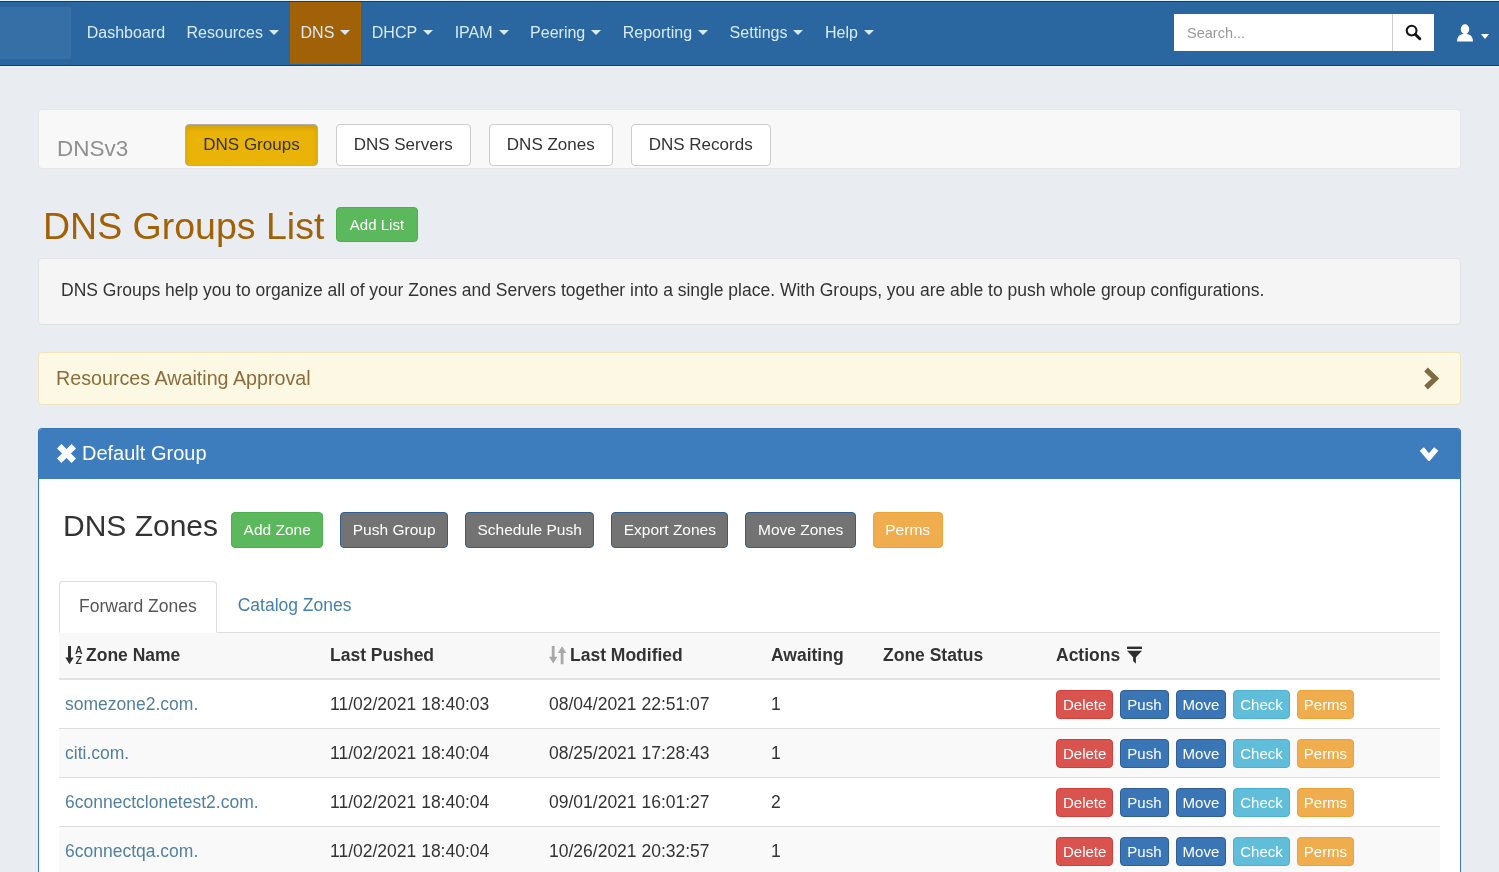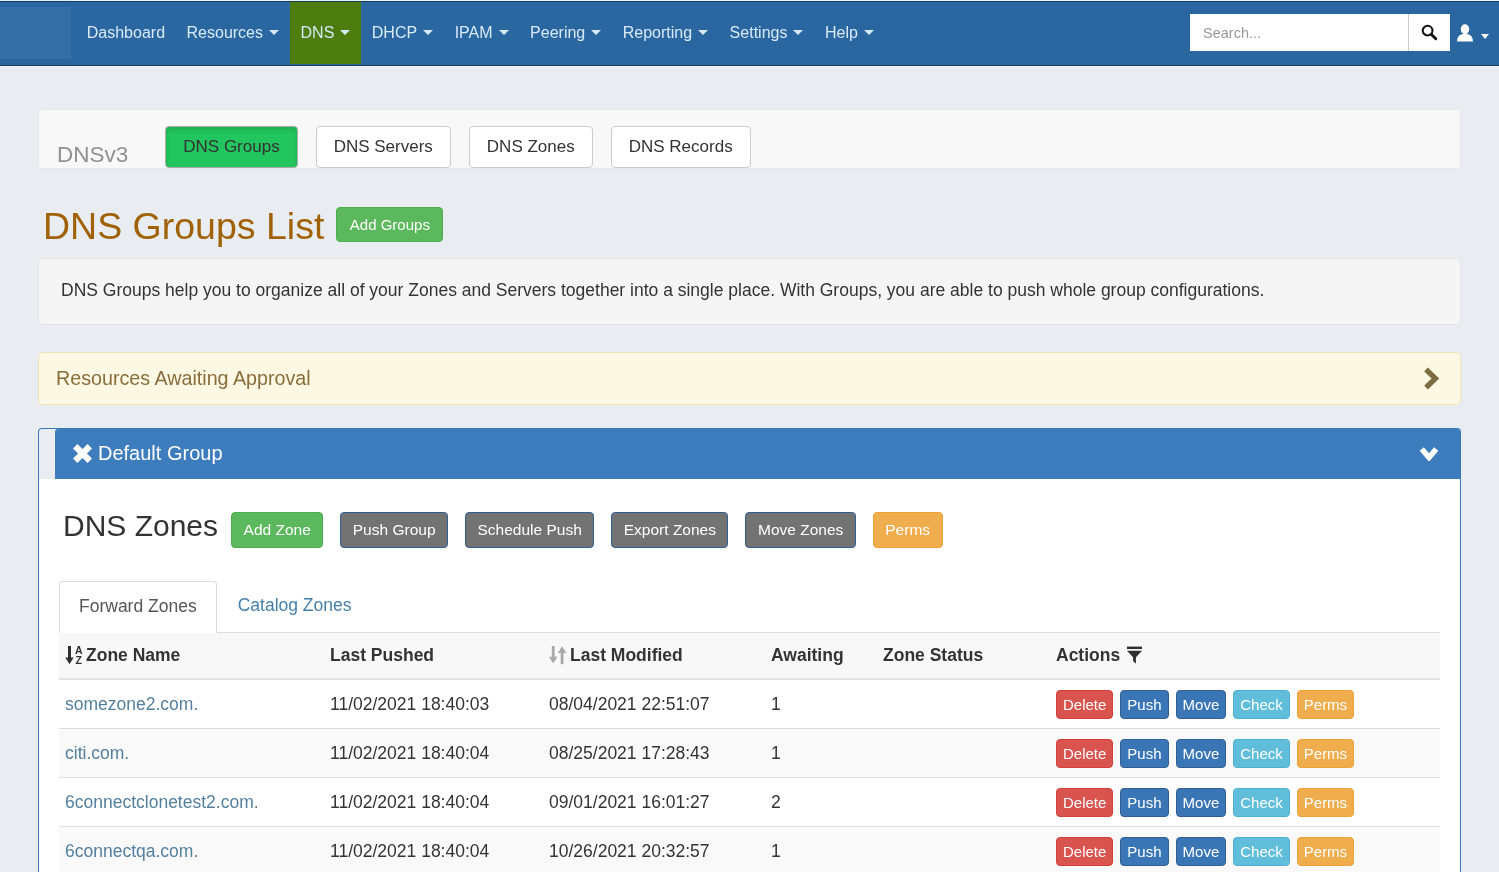--- a/index.html
+++ b/index.html
@@ -34,32 +34,32 @@
   list-style: none;
 }
 .nav-item {
   display: flex;
   align-items: center;
   padding: 0 10.75px;
   color: #d8eaf6;
   font-size: 16px;
   white-space: nowrap;
 }
-.nav-item.active { background: #4d7c0f; }
+.nav-item.active { background: #a16207; }
 .caret {
   display: inline-block;
   margin-left: 6px;
   width: 0; height: 0;
   border-left: 5px solid transparent;
   border-right: 5px solid transparent;
   border-top: 5.5px solid #d8eaf6;
 }
 .search-group {
   position: absolute;
-  right: 49px; top: 12px;
+  right: 65px; top: 12px;
   display: flex;
   height: 37px;
 }
 .search-input {
   width: 218px; height: 37px;
   border: 0;
   background: #fff;
   padding: 0 13px;
   font-size: 14.5px;
   font-family: "Liberation Sans", sans-serif;
@@ -80,21 +80,21 @@
 }
 
 .container { margin: 0 38px; }
 .topbar {
   margin-top: 41.8px;
   height: 60px;
   background: #f8f8f8;
   border: 1px solid #e7e7e7;
   border-radius: 4px;
   display: flex;
-  align-items: flex-end;
+  align-items: center;
   padding-left: 18px;
 }
 .topbar .brand {
   font-size: 22.5px;
   color: #909090;
   margin-top: 19.5px;
   margin-right: 37px;
 }
 .btn {
   display: inline-flex;
@@ -109,23 +109,24 @@
   margin-top: 12px;
   height: 42px;
   padding: 0 17px;
   font-size: 17px;
   color: #333;
   background: #fff;
   border: 1px solid #ccc;
   margin-right: 18px;
 }
 .tb-btn.active {
-  background: #22c55e;
+  background: #eab308;
   border-color: #adadad;
   box-shadow: inset 0 3px 5px rgba(0,0,0,.11);
+  margin-left: 20px;
 }
 .h1row { margin-top: 36.5px; height: 42px; display: flex; align-items: flex-start; }
 .h1row h1 { font-size: 37.5px; line-height: 42px; font-weight: 400; color: #a16207; margin-left: 5px; margin-right: 12px; }
 .btn-add-group {
   margin-top: 1.5px;
   height: 35px;
   padding: 0 12.5px;
   font-size: 15px;
   color: #fff;
   background: #5cb85c;
@@ -164,21 +165,20 @@
 }
 .main-panel-heading {
   background: #3d7cbd;
   height: 50px;
   display: flex;
   align-items: center;
   padding: 0 21px 0 18px;
   color: #fff;
   font-size: 20px;
   border-radius: 3px 3px 0 0;
-  margin-left: 16px;
 }
 .main-panel-heading .spacer { flex: 1; }
 .main-panel-body {
   background: #fff;
   padding: 20px 20px 0 20px;
   min-height: 393.5px;
 }
 .zones-row { display: flex; align-items: flex-start; margin-top: 10px; }
 .zones-row h2 { font-size: 30px; line-height: 33px; font-weight: 400; color: #333; margin-left: 4px; margin-right: 13px; }
 .z-btn {
@@ -277,21 +277,21 @@
   <div class="topbar">
     <span class="brand">DNSv3</span>
     <span class="btn tb-btn active">DNS Groups</span>
     <span class="btn tb-btn">DNS Servers</span>
     <span class="btn tb-btn">DNS Zones</span>
     <span class="btn tb-btn">DNS Records</span>
   </div>
 
   <div class="h1row">
     <h1>DNS Groups List</h1>
-    <span class="btn btn-add-group">Add Groups</span>
+    <span class="btn btn-add-group">Add List</span>
   </div>
 
   <div class="well">DNS Groups help you to organize all of your Zones and Servers together into a single place. With Groups, you are able to push whole group configurations.</div>
 
   <div class="warn-panel">
     Resources Awaiting Approval
     <span class="spacer"></span>
     <svg width="17" height="25" viewBox="0 0 17 25">
         <path d="M4 3.5 L13.5 12.5 L4 21.5" fill="none" stroke="#7d6b41" stroke-width="5.2" stroke-linecap="butt" stroke-linejoin="miter"></path>
       </svg>

